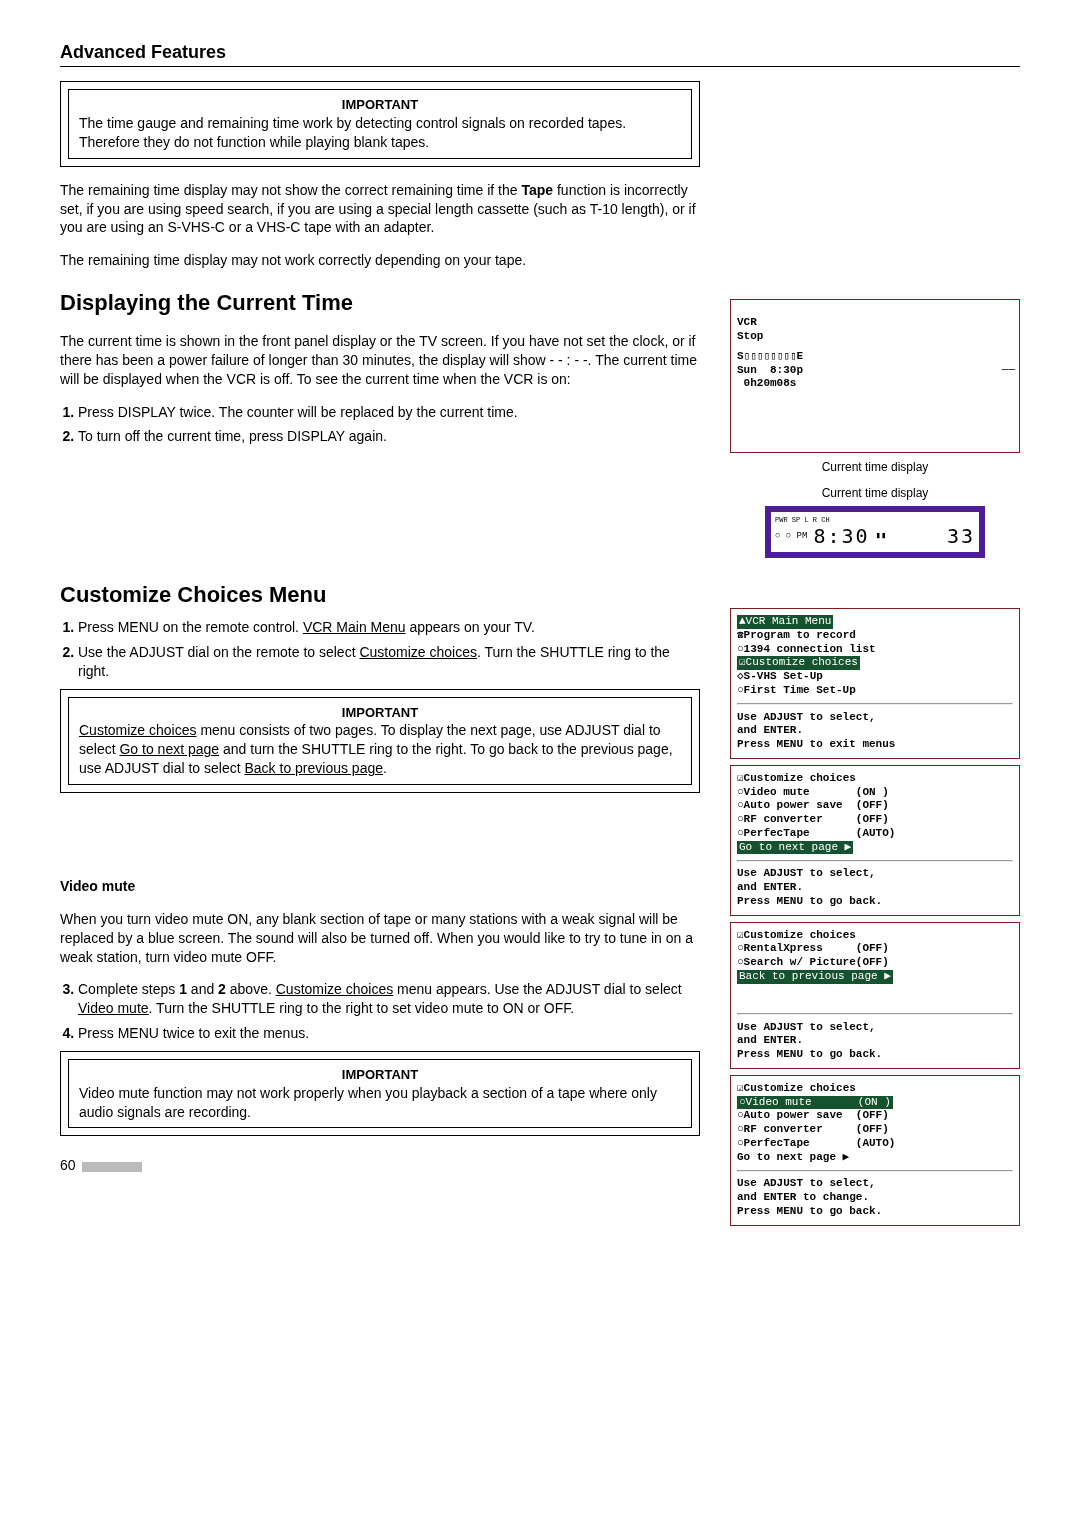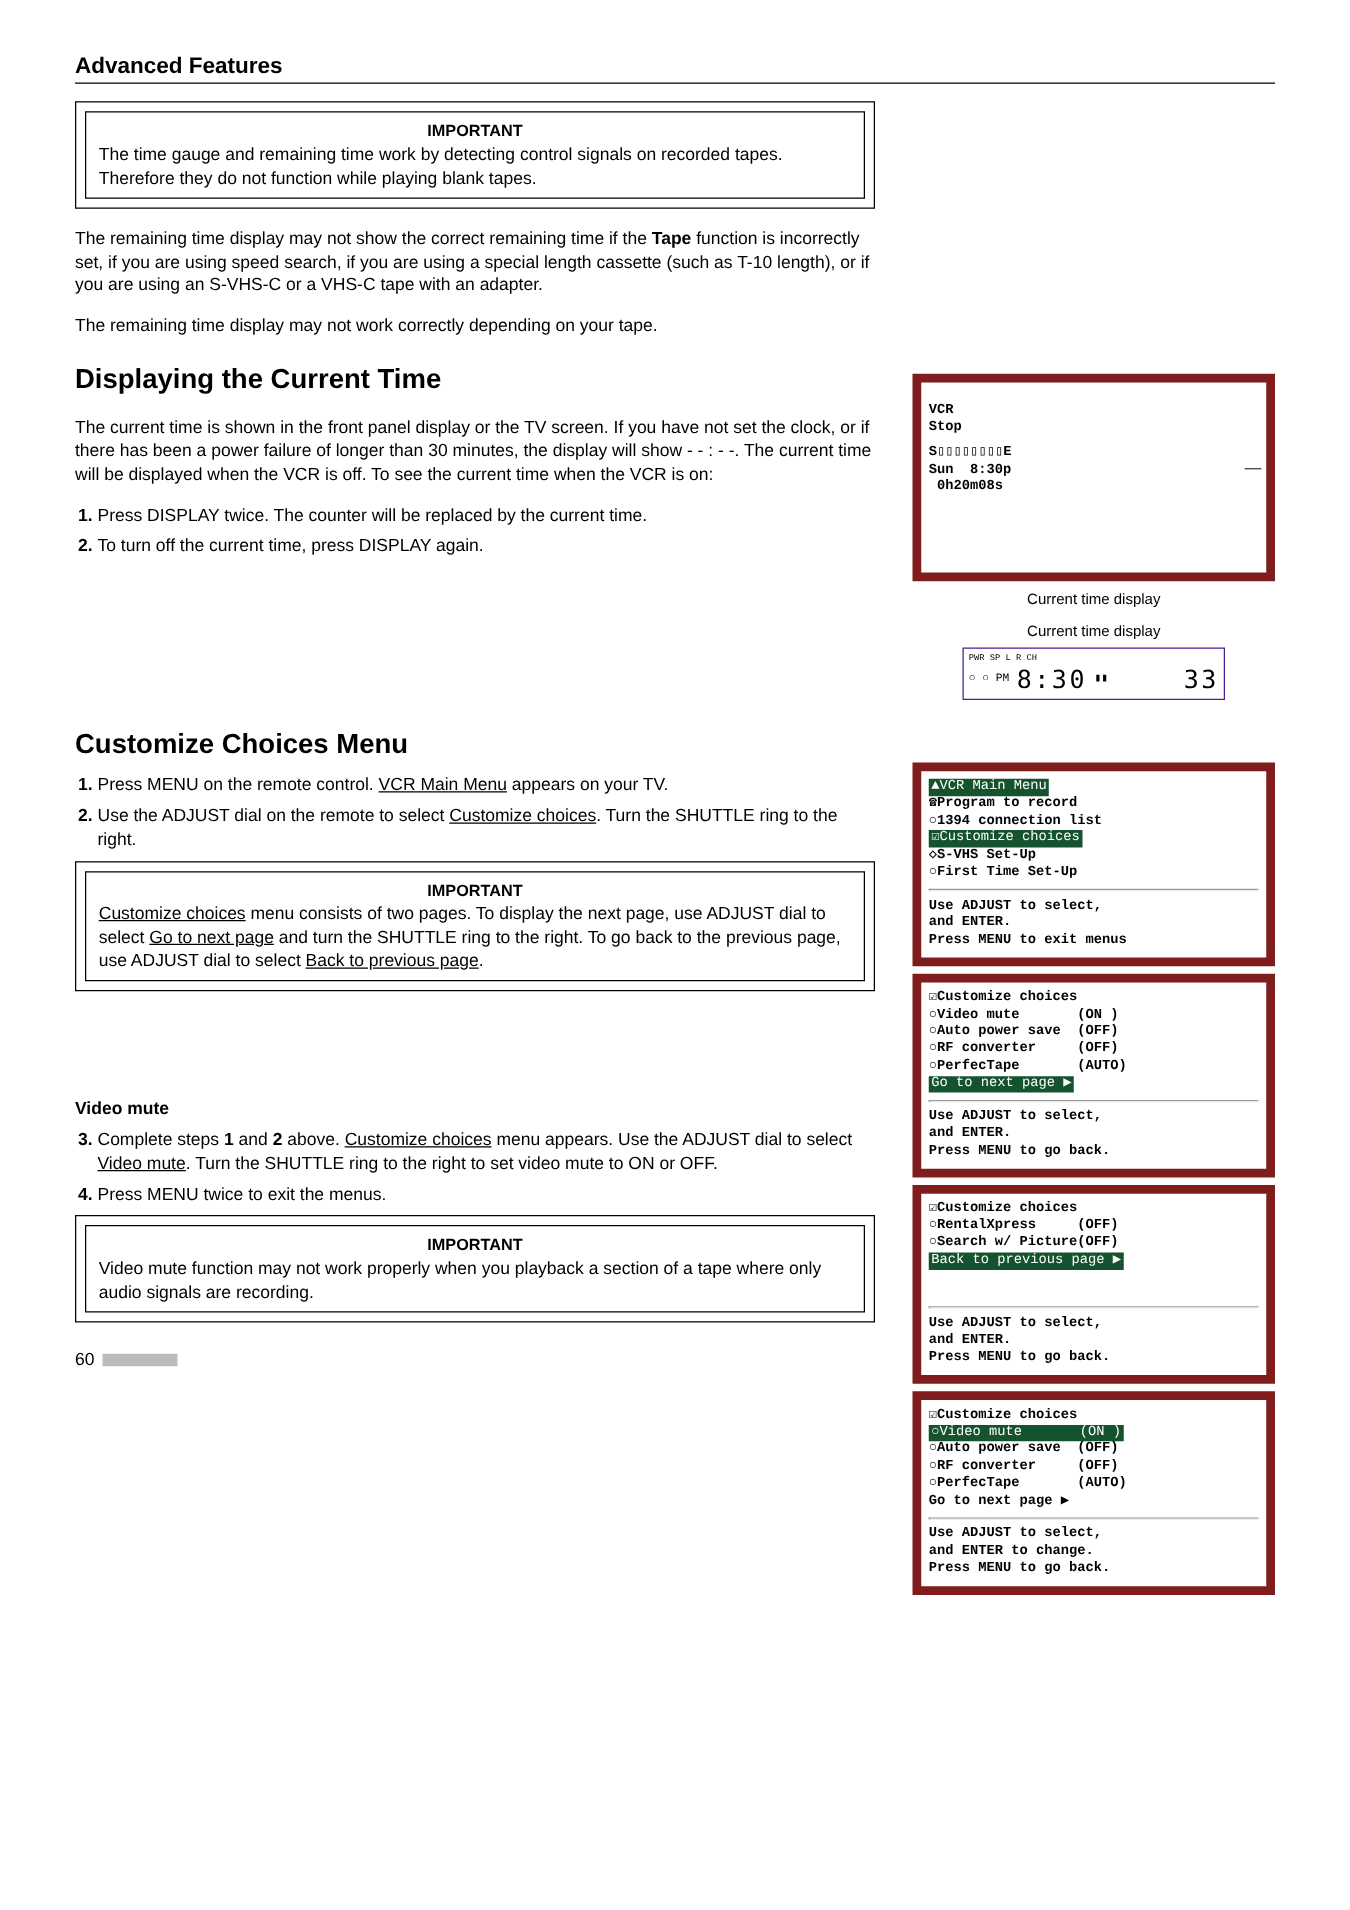--- a/index.html
+++ b/index.html
@@ -36,33 +36,33 @@
     font-weight:bold;
     text-align:center;
     font-size:13px;
   }
   ol { padding-left: 18px; margin: 4px 0; }
   ol li { margin-bottom: 6px; }
   ol li::marker { font-weight:bold; }
   .u { text-decoration: underline; }
   .b { font-weight:bold; }
   .screenbox {
-    border:7px solid #7f1d1d;
+    border:1px solid #7f1d1d;
     font-family: "Courier New", monospace;
     font-size: 11px;
     line-height:1.25;
     padding:6px;
     margin:6px 0;
     background:#fff;
   }
   .caption { font-size:12px; text-align:center; margin:2px 0; }
   .caption2 { font-size:13px; margin:2px 0; }
   .inv { background:#14532d; color:#fff; padding:0 2px; display:inline-block; }
   .lcd {
-    border:1px solid #4c1d95;
+    border:6px solid #4c1d95;
     font-family: "Courier New", monospace;
     font-size:11px;
     line-height:1.2;
     padding:4px;
     width:200px;
     margin:4px auto;
   }
   .lcd .big { font-family: monospace; font-size:20px; letter-spacing:2px; }
   .pagenum { margin-top:20px; font-size:14px; }
   .pagenum .bar { display:inline-block; width:60px; height:10px; background:#bbb; vertical-align:middle; margin-left:6px;}
@@ -104,20 +104,21 @@
     <div class="important">
       <div class="important-inner">
         <div class="important-label">IMPORTANT</div>
         <div><span class="u">Customize choices</span><span> menu consists of two pages.  To display the next page, use ADJUST dial to select </span><span class="u">Go to next page</span><span> and turn the SHUTTLE ring to the right.  To go back to the previous page, use ADJUST dial to select </span><span class="u">Back to previous page</span><span>.</span></div>
       </div>
     </div>
 
     <div style="height:60px;"></div>
 
     <h3>Video mute</h3>
+    <p>When you turn video mute ON, any blank section of tape or many stations with a weak signal will be replaced by a blue screen.  The sound will also be turned off.  When you would like to try to tune in on a weak station, turn video mute OFF.</p>
 
     <ol start="3">
       <li><span>Complete steps </span><span class="b">1</span><span> and </span><span class="b">2</span><span> above.  </span><span class="u">Customize choices</span><span> menu appears.  Use the ADJUST dial to select </span><span class="u">Video mute</span><span>.  Turn the SHUTTLE ring to the right to set video mute to ON or OFF.</span></li>
       <li>Press MENU twice to exit the menus.</li>
     </ol>
 
     <div class="important">
       <div class="important-inner">
         <div class="important-label">IMPORTANT</div>
         <div>Video mute function may not work properly when you playback a section of a tape where only audio signals are recording.</div>

